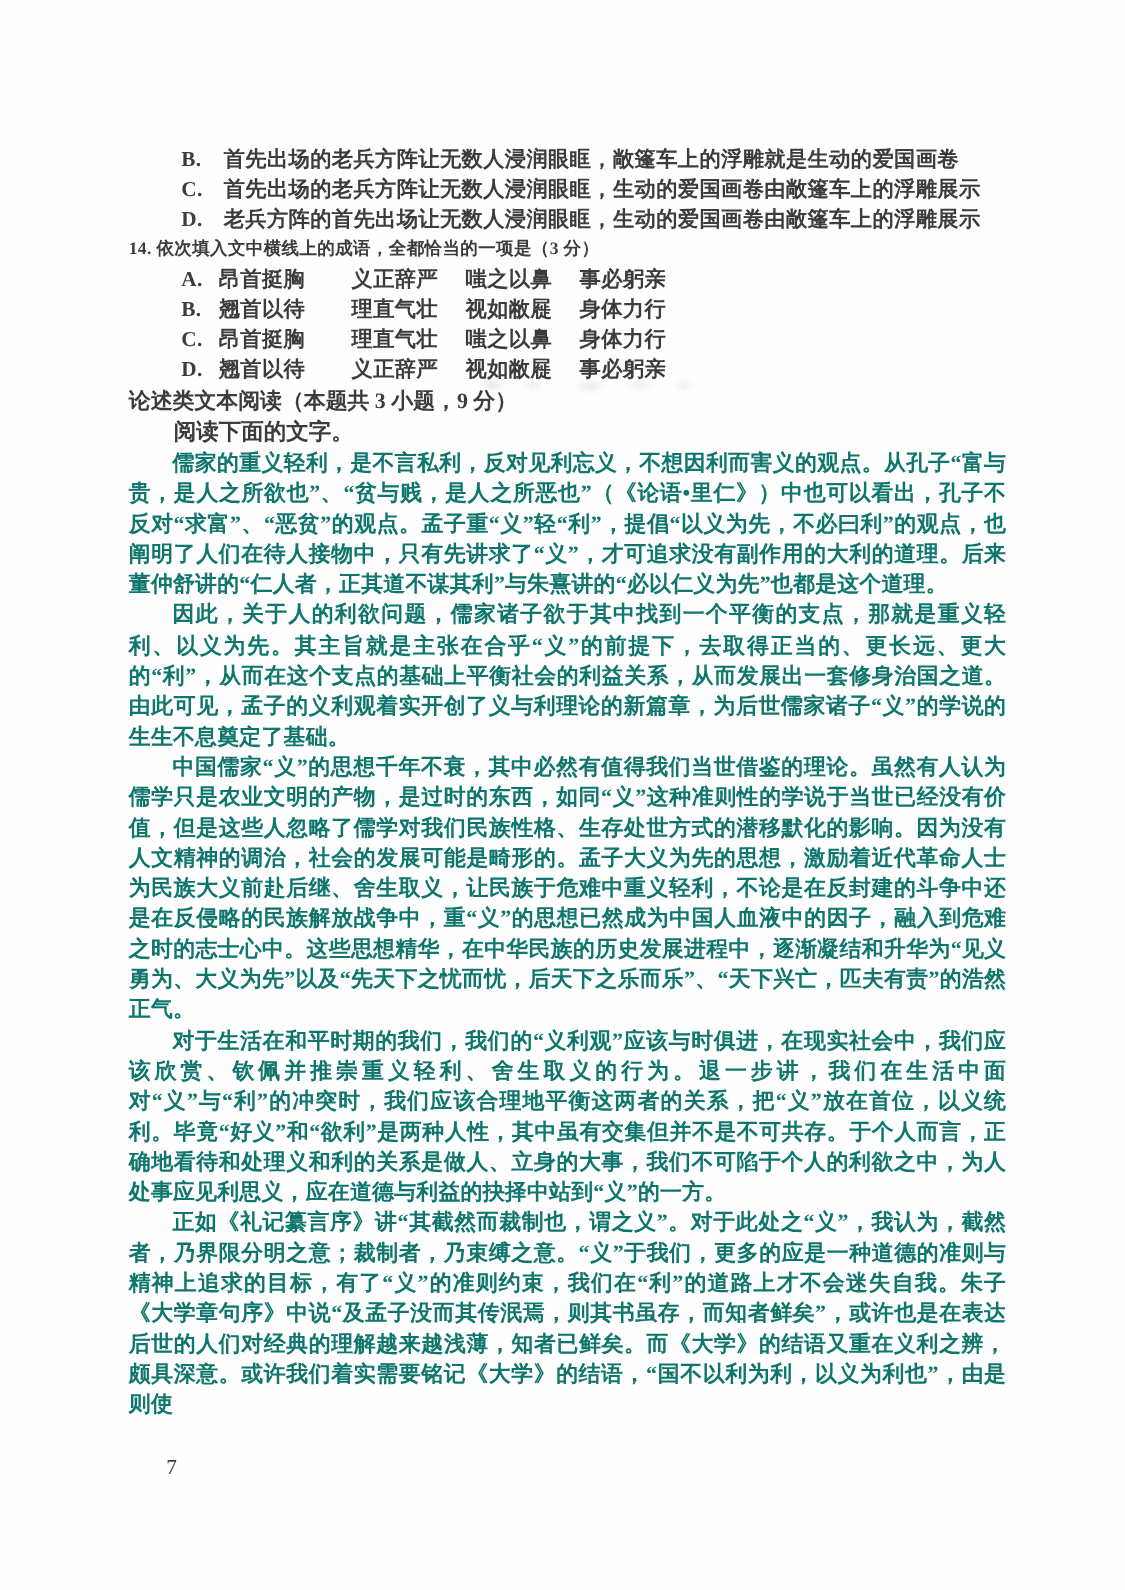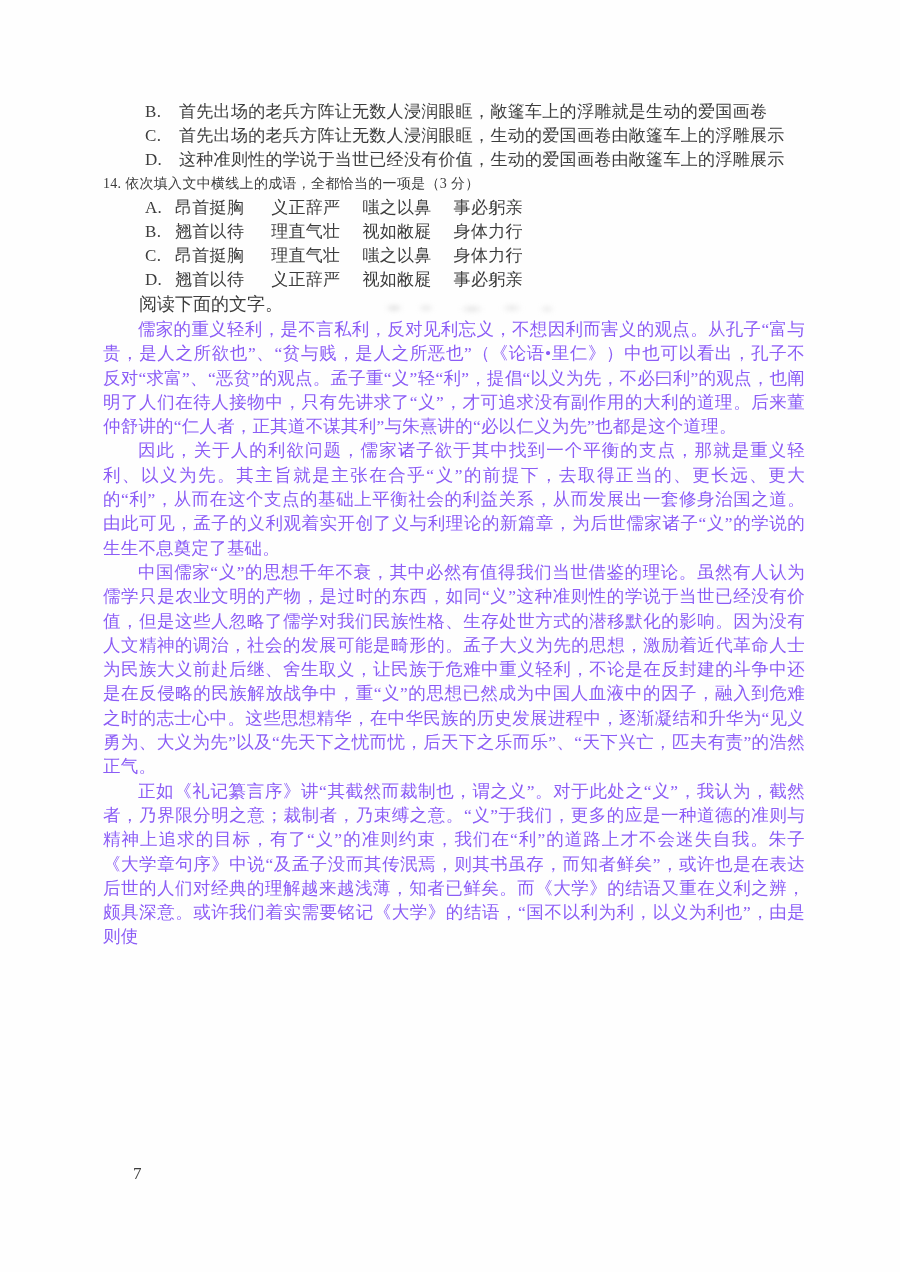--- a/index.html
+++ b/index.html
@@ -5,55 +5,55 @@
   html,body{margin:0;padding:0;background:#ffffff;}
   .page{
     position:relative;
     width:900px;height:1272px;
     background:#fefefe;
     font-family:"Liberation Serif","DejaVu Serif",serif;
     color:#3c3c3c;
     overflow:hidden;
   }
   .content{
-    position:absolute;left:103px;top:100px;width:702px;
+    position:absolute;left:103px;top:116px;width:702px;font-weight:bold;
   }
   
   .opt13{
     padding-left:42px;
     font-size:17px;line-height:24px;
     white-space:nowrap;
     letter-spacing:0.3px;
   }
   .opt13 .label{display:inline-block;width:34px;}
   
   .q14-stem{font-size:14px;line-height:24px;letter-spacing:0.3px;}
   .q14-opt{
     padding-left:42px;
     font-size:17px;line-height:24px;
     white-space:nowrap;
     letter-spacing:0.3px;
   }
   .q14-opt .label{display:inline-block;width:30px;}
   .q14-opt .idiom{display:inline-block;}
-  .q14-opt .idiom.first{margin-right:27px;}
+  .q14-opt .idiom.first{margin-right:37px;}
   .q14-opt .idiom.mid{margin-right:22px;}
   
   .section-heading{margin-top:27px;font-size:17.5px;line-height:25px;}
   .section-sub{font-size:17.5px;line-height:25px;}
   .instruction{font-size:18px;line-height:25px;text-indent:2em;}
   
   .passage p{
     margin:0;
     font-size:17.5px;
     line-height:24.3px;
     text-align:justify;
     text-indent:2em;
     letter-spacing:0.2px;
-    color:#8b5cf6;
+    color:#0f766e;
   }
   .page-number{
     position:absolute;left:133px;top:1164px;
     font-size:17px;color:#3c3c3c;
   }
   
   .ink-bleed{
     position:absolute;left:382px;top:299px;width:182px;height:18px;
     background:
       radial-gradient(ellipse 14px 7px at 12px 9px, rgba(170,170,170,.35), transparent 70%),
@@ -72,42 +72,44 @@
 
   <div class="content">
 
     <div class="opt13">
       <span class="label">B.</span><span>首先出场的老兵方阵让无数人浸润眼眶，敞篷车上的浮雕就是生动的爱国画卷</span>
     </div>
     <div class="opt13">
       <span class="label">C.</span><span>首先出场的老兵方阵让无数人浸润眼眶，生动的爱国画卷由敞篷车上的浮雕展示</span>
     </div>
     <div class="opt13">
-      <span class="label">D.</span><span>这种准则性的学说于当世已经没有价值，生动的爱国画卷由敞篷车上的浮雕展示</span>
+      <span class="label">D.</span><span>老兵方阵的首先出场让无数人浸润眼眶，生动的爱国画卷由敞篷车上的浮雕展示</span>
     </div>
 
     <div class="q14-stem">14. 依次填入文中横线上的成语，全都恰当的一项是（3 分）</div>
 
     <div class="q14-opt">
       <span class="label">A.</span><span class="idiom first">昂首挺胸</span><span class="idiom mid">义正辞严</span><span class="idiom mid">嗤之以鼻</span><span class="idiom">事必躬亲</span>
     </div>
     <div class="q14-opt">
       <span class="label">B.</span><span class="idiom first">翘首以待</span><span class="idiom mid">理直气壮</span><span class="idiom mid">视如敝屣</span><span class="idiom">身体力行</span>
     </div>
     <div class="q14-opt">
       <span class="label">C.</span><span class="idiom first">昂首挺胸</span><span class="idiom mid">理直气壮</span><span class="idiom mid">嗤之以鼻</span><span class="idiom">身体力行</span>
     </div>
     <div class="q14-opt">
       <span class="label">D.</span><span class="idiom first">翘首以待</span><span class="idiom mid">义正辞严</span><span class="idiom mid">视如敝屣</span><span class="idiom">事必躬亲</span>
     </div>
 
+    <div class="section-sub">论述类文本阅读（本题共 3 小题，9 分）</div>
     <div class="instruction">阅读下面的文字。</div>
 
     <div class="passage">
       <p>儒家的重义轻利，是不言私利，反对见利忘义，不想因利而害义的观点。从孔子“富与贵，是人之所欲也”、“贫与贱，是人之所恶也”（《论语•里仁》）中也可以看出，孔子不反对“求富”、“恶贫”的观点。孟子重“义”轻“利”，提倡“以义为先，不必曰利”的观点，也阐明了人们在待人接物中，只有先讲求了“义”，才可追求没有副作用的大利的道理。后来董仲舒讲的“仁人者，正其道不谋其利”与朱熹讲的“必以仁义为先”也都是这个道理。</p>
       <p>因此，关于人的利欲问题，儒家诸子欲于其中找到一个平衡的支点，那就是重义轻利、以义为先。其主旨就是主张在合乎“义”的前提下，去取得正当的、更长远、更大的“利”，从而在这个支点的基础上平衡社会的利益关系，从而发展出一套修身治国之道。由此可见，孟子的义利观着实开创了义与利理论的新篇章，为后世儒家诸子“义”的学说的生生不息奠定了基础。</p>
       <p>中国儒家“义”的思想千年不衰，其中必然有值得我们当世借鉴的理论。虽然有人认为儒学只是农业文明的产物，是过时的东西，如同“义”这种准则性的学说于当世已经没有价值，但是这些人忽略了儒学对我们民族性格、生存处世方式的潜移默化的影响。因为没有人文精神的调治，社会的发展可能是畸形的。孟子大义为先的思想，激励着近代革命人士为民族大义前赴后继、舍生取义，让民族于危难中重义轻利，不论是在反封建的斗争中还是在反侵略的民族解放战争中，重“义”的思想已然成为中国人血液中的因子，融入到危难之时的志士心中。这些思想精华，在中华民族的历史发展进程中，逐渐凝结和升华为“见义勇为、大义为先”以及“先天下之忧而忧，后天下之乐而乐”、“天下兴亡，匹夫有责”的浩然正气。</p>
+      <p>对于生活在和平时期的我们，我们的“义利观”应该与时俱进，在现实社会中，我们应该欣赏、钦佩并推崇重义轻利、舍生取义的行为。退一步讲，我们在生活中面对“义”与“利”的冲突时，我们应该合理地平衡这两者的关系，把“义”放在首位，以义统利。毕竟“好义”和“欲利”是两种人性，其中虽有交集但并不是不可共存。于个人而言，正确地看待和处理义和利的关系是做人、立身的大事，我们不可陷于个人的利欲之中，为人处事应见利思义，应在道德与利益的抉择中站到“义”的一方。</p>
       <p>正如《礼记纂言序》讲“其截然而裁制也，谓之义”。对于此处之“义”，我认为，截然者，乃界限分明之意；裁制者，乃束缚之意。“义”于我们，更多的应是一种道德的准则与精神上追求的目标，有了“义”的准则约束，我们在“利”的道路上才不会迷失自我。朱子《大学章句序》中说“及孟子没而其传泯焉，则其书虽存，而知者鲜矣”，或许也是在表达后世的人们对经典的理解越来越浅薄，知者已鲜矣。而《大学》的结语又重在义利之辨，颇具深意。或许我们着实需要铭记《大学》的结语，“国不以利为利，以义为利也”，由是则使</p>
     </div>
   </div>
 
   <div class="page-number">7</div>
 </div>
 
 </body></html>

